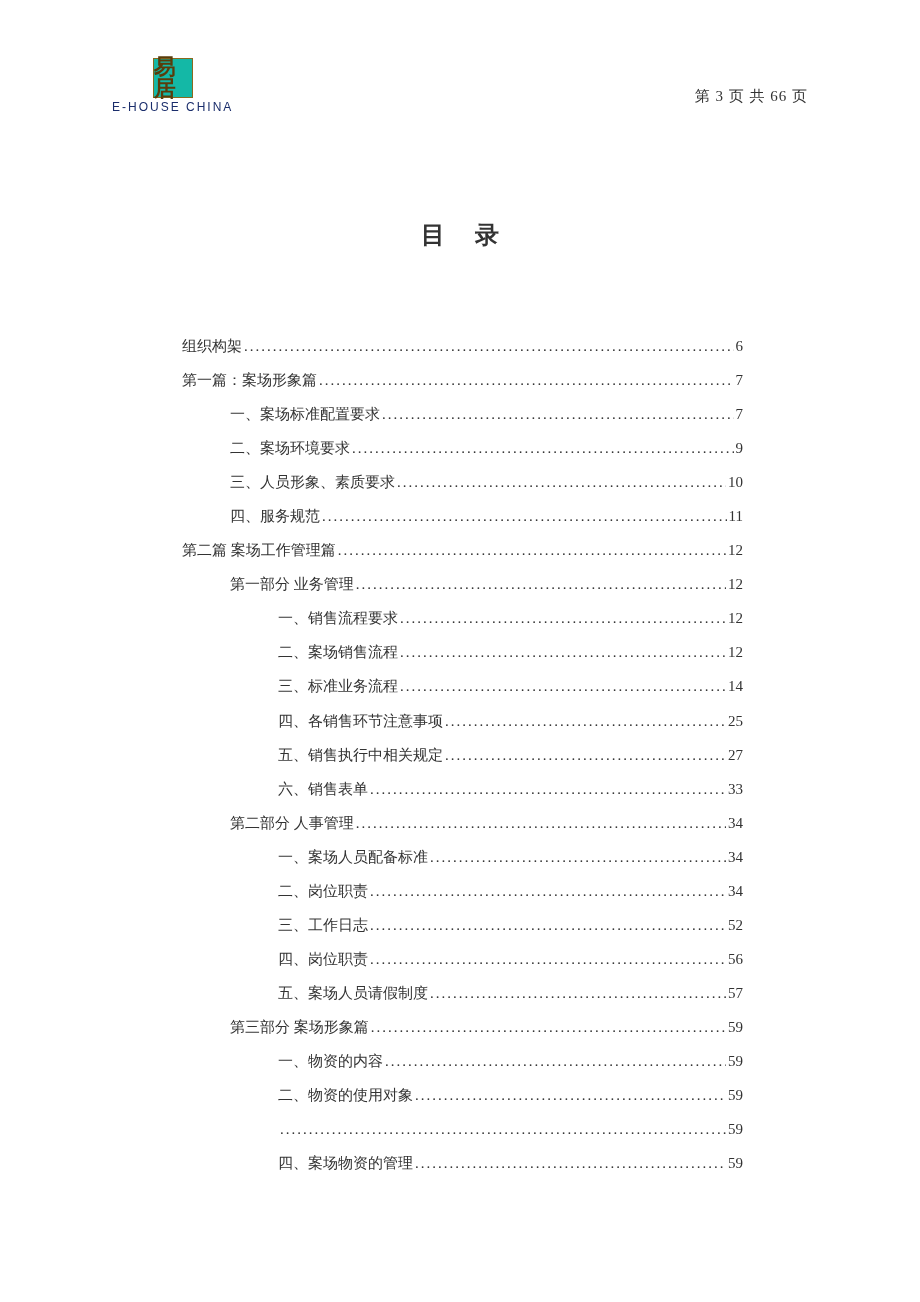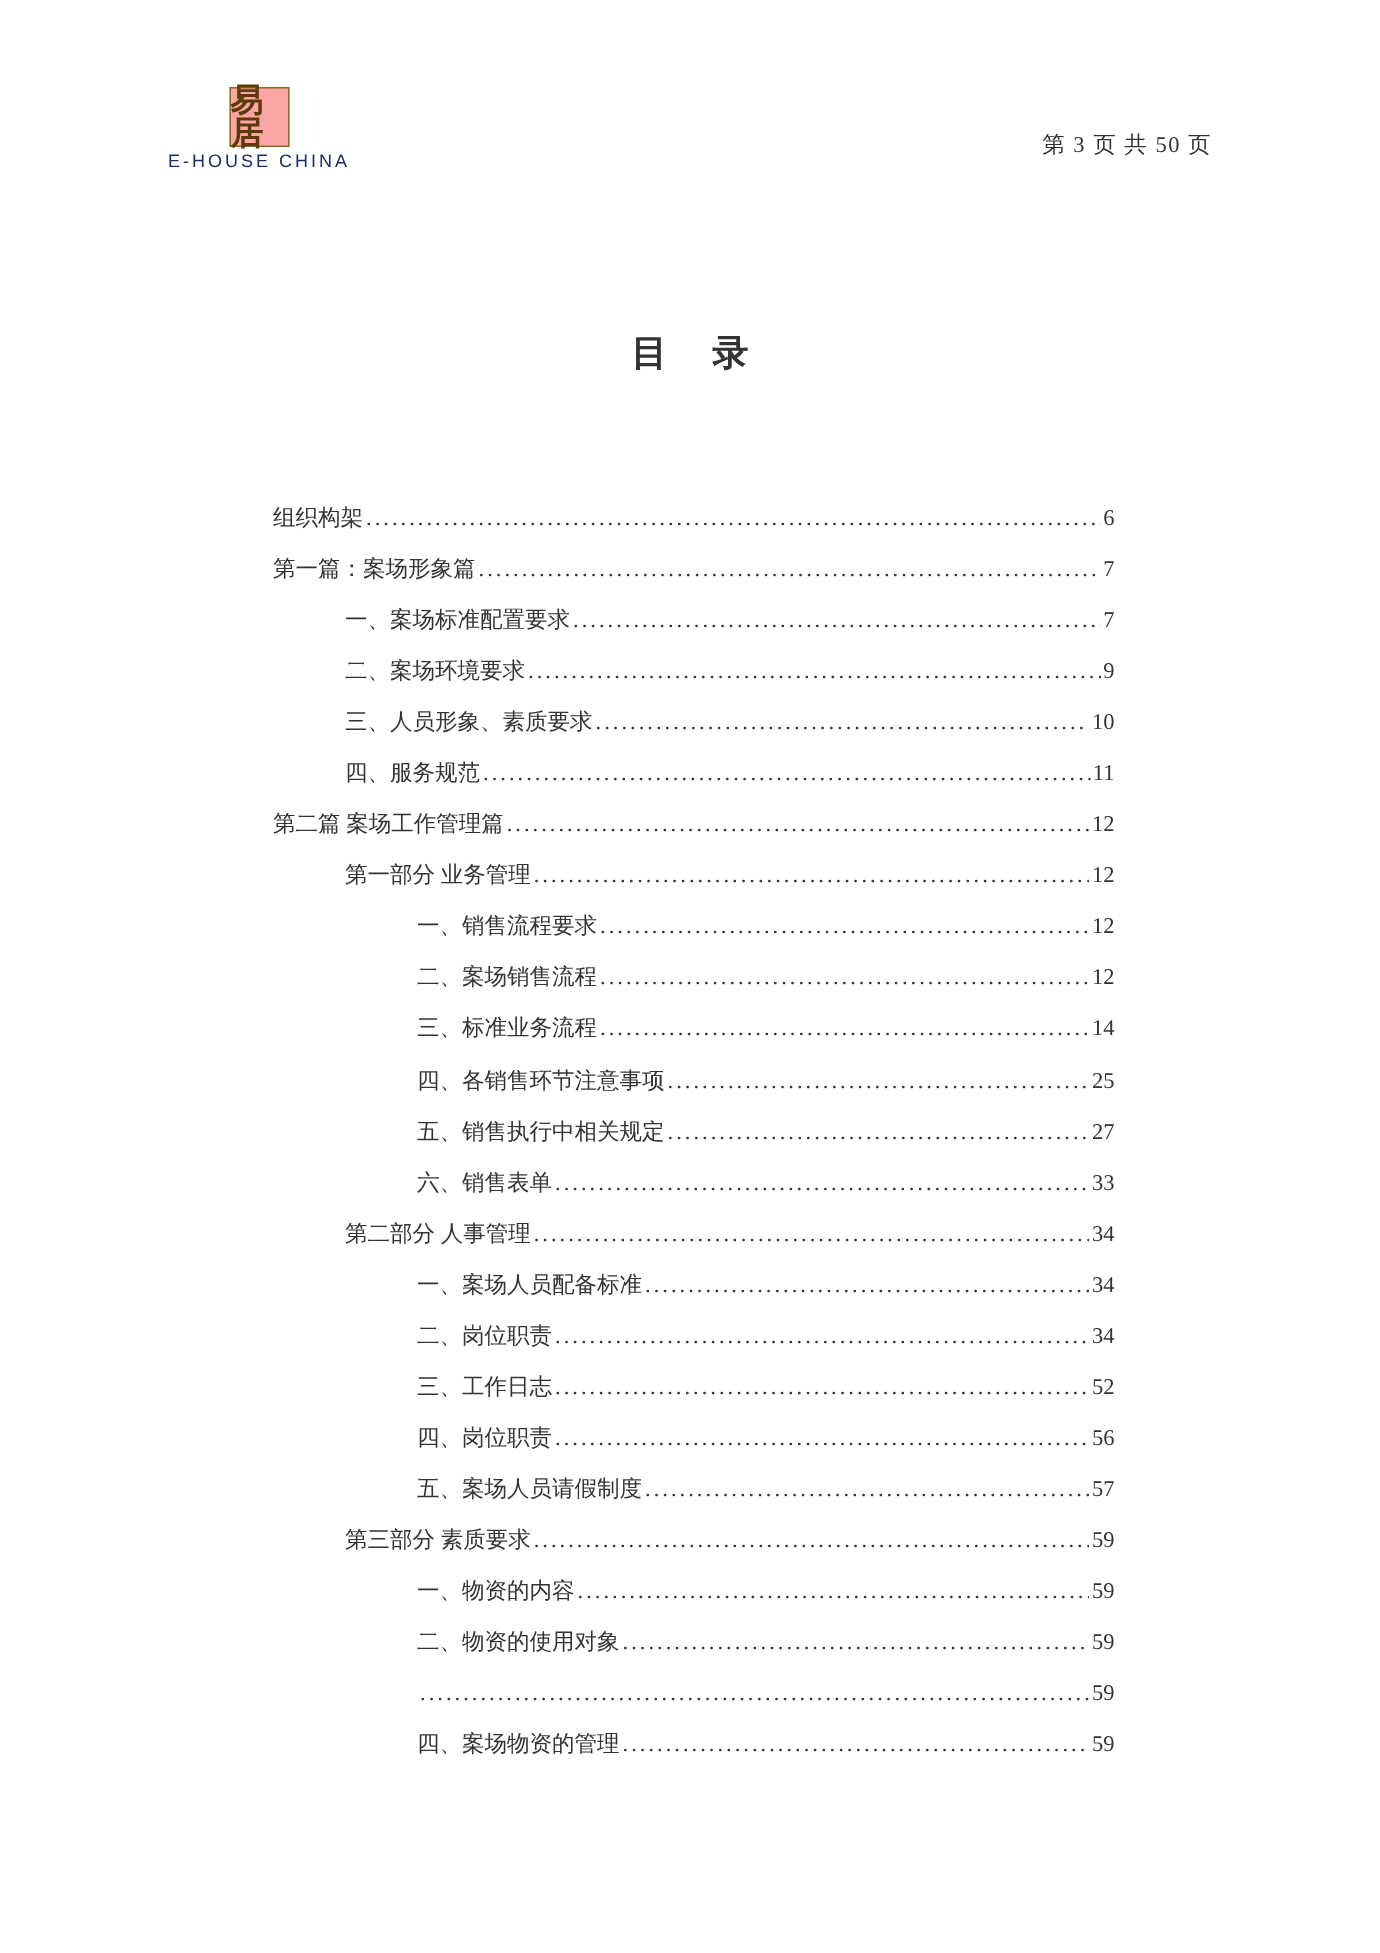--- a/index.html
+++ b/index.html
@@ -21,21 +21,21 @@
     }
     .logo-block {
       display: flex;
       flex-direction: column;
       align-items: center;
       gap: 2px;
     }
     .logo-mark {
       width: 40px;
       height: 40px;
-      background: #fca5a5;
+      background: #14b8a6;
       border: 1px solid #8a6a1f;
       display: flex;
       align-items: center;
       justify-content: center;
       color: #5a3c0a;
       font-size: 22px;
       font-family: "KaiTi", "楷体", serif;
       font-weight: bold;
       line-height: 1;
     }
@@ -85,21 +85,21 @@
     .gap { height: 34px; }
   </style>
 </head>
 <body>
 
 <div class="header">
   <div class="logo-block">
     <div class="logo-mark">易居</div>
     <div class="logo-text">E-HOUSE  CHINA</div>
   </div>
-  <div class="page-num">第 3 页  共 50 页</div>
+  <div class="page-num">第 3 页  共 66 页</div>
 </div>
 
 <div class="title">目录</div>
 
 <div class="toc" id="toc">
     <div class="toc-row indent-0">
       <span class="label">组织构架</span>
       <span class="dots"></span>
       <span class="pg">6</span>
     </div>
@@ -192,21 +192,21 @@
       <span class="label">四、岗位职责 </span>
       <span class="dots"></span>
       <span class="pg">56</span>
     </div>
     <div class="toc-row indent-2">
       <span class="label">五、案场人员请假制度 </span>
       <span class="dots"></span>
       <span class="pg">57</span>
     </div>
     <div class="toc-row indent-1">
-      <span class="label">第三部分   素质要求 </span>
+      <span class="label">第三部分   案场形象篇 </span>
       <span class="dots"></span>
       <span class="pg">59</span>
     </div>
     <div class="toc-row indent-2">
       <span class="label">一、物资的内容 </span>
       <span class="dots"></span>
       <span class="pg">59</span>
     </div>
     <div class="toc-row indent-2">
       <span class="label">二、物资的使用对象 </span>

